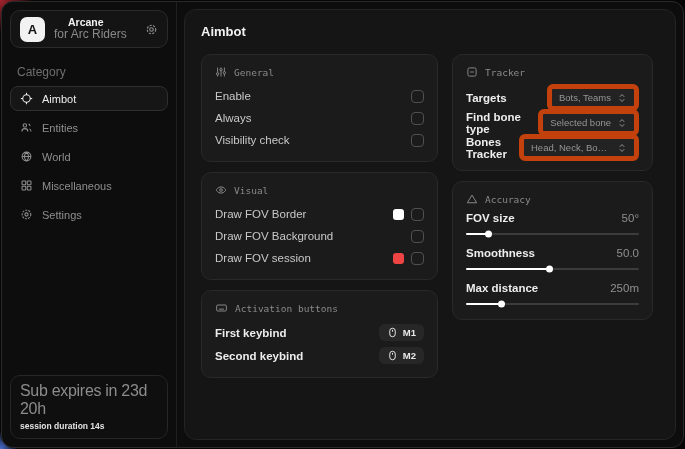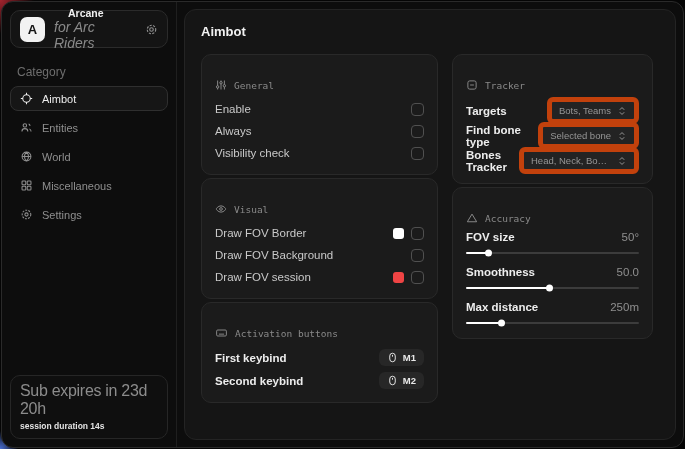--- a/index.html
+++ b/index.html
@@ -22,21 +22,21 @@
   .side-header {
     margin:8px; height:38px; border:1px solid #2b2b2b; background:#141414;
     border-radius:10px; padding:6px 9px; display:flex; align-items:center; gap:9px;
   }
   .logo {
     width:25px; height:25px; background:#f2f2f2; border-radius:7px; color:#141414;
     font-weight:700; font-size:13px; display:flex; align-items:center; justify-content:center;
   }
   .side-header-text { flex:1; line-height:1.15; }
   .app-title { font-size:10.5px; font-weight:700; color:#f0f0f0;margin-left:14px; }
-  .app-sub { font-size:14px; color:#8a8a8a;font-style:italic; }
+  .app-sub { font-size:12px; color:#8a8a8a; }
   .icon-btn { background:none; border:none; color:#8f8f8f; display:flex; padding:0; cursor:pointer; }
   .category { font-size:12px; color:#6e6e6e; margin:9px 0 7px 15px; }
   .menu { padding:0 8px; display:flex; flex-direction:column; gap:4px; }
   .menu-item {
     display:flex; align-items:center; gap:9px; height:25px; padding:0 9px;
     border-radius:8px; font-size:11px; color:#8f8f8f; border:1px solid transparent; cursor:pointer;
   }
   .menu-item.active { border-color:#2f2f2f; background:#161616; color:#ececec; }
   .menu-item .mi { display:flex; color:inherit; }
   .side-footer {
@@ -47,21 +47,21 @@
   .session { font-size:8.5px; font-weight:700; color:#e3e3e3; margin-top:3px; }
   
   .main { flex:1; padding:7px; }
   .panel {
     height:100%; background:#151515; border:1px solid #242424; border-radius:12px;
     padding:13px 16px; overflow:hidden;
   }
   .page-title { font-size:13px; font-weight:700; color:#f2f2f2; margin:1px 0 15px; }
   .columns { display:flex; gap:14px; align-items:flex-start; }
   .col-left { width:237px; } .col-right { width:201px; }
-  .card { background:#1b1b1b; border:1px solid #292929; border-radius:10px; padding:22px 13px 10px; margin-bottom:3px; }
+  .card { background:#1b1b1b; border:1px solid #292929; border-radius:10px; padding:9px 13px 10px; margin-bottom:10px; }
   .card-head {
     display:flex; align-items:center; gap:7px; color:#8a8a8a;
     font-family:"DejaVu Sans Mono", monospace; font-size:9.5px; margin:2px 0 7px;
   }
   .row { display:flex; align-items:center; justify-content:space-between; height:22px; font-size:11.5px; color:#c9c9c9; }
   .row-strong { height:23px; }
   .row-strong .lbl { font-weight:600; color:#ededed; font-size:11.5px; }
   .rgroup { display:flex; align-items:center; }
   .checkbox { width:13px; height:13px; border:1px solid #505050; border-radius:4px; background:transparent; cursor:pointer; }
   .swatch { width:11px; height:11px; border-radius:3px; margin-right:7px; cursor:pointer; }

